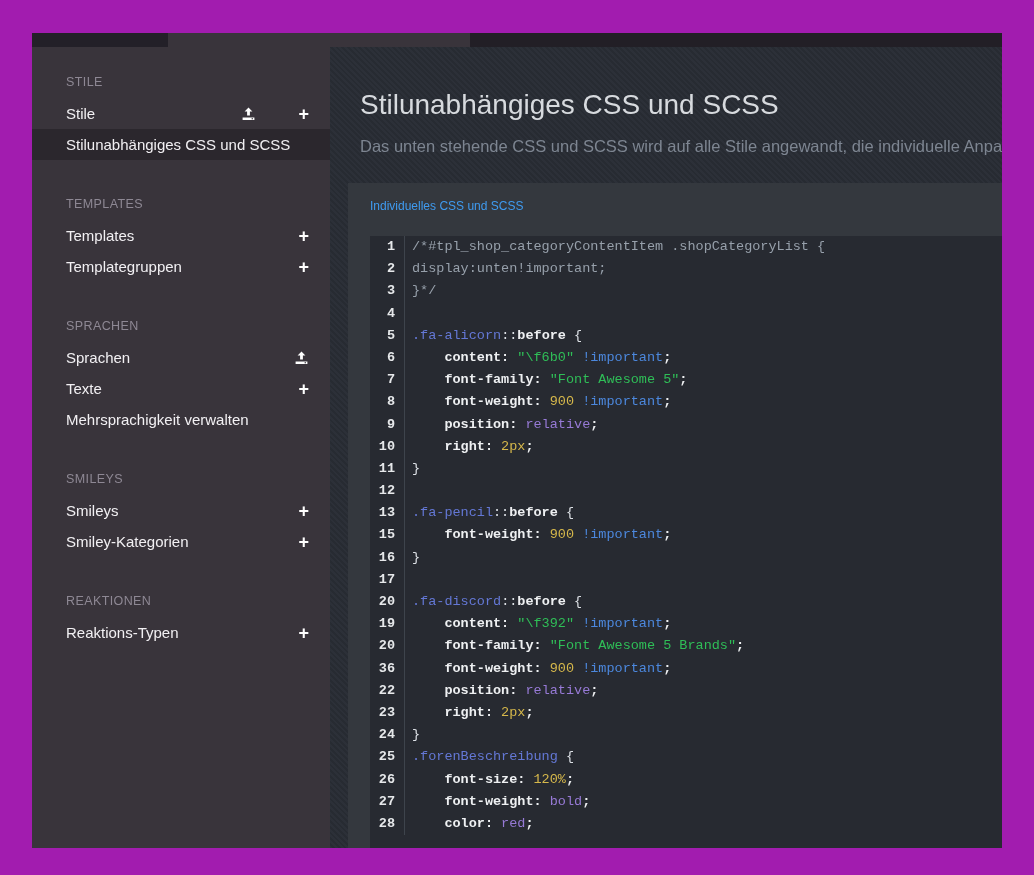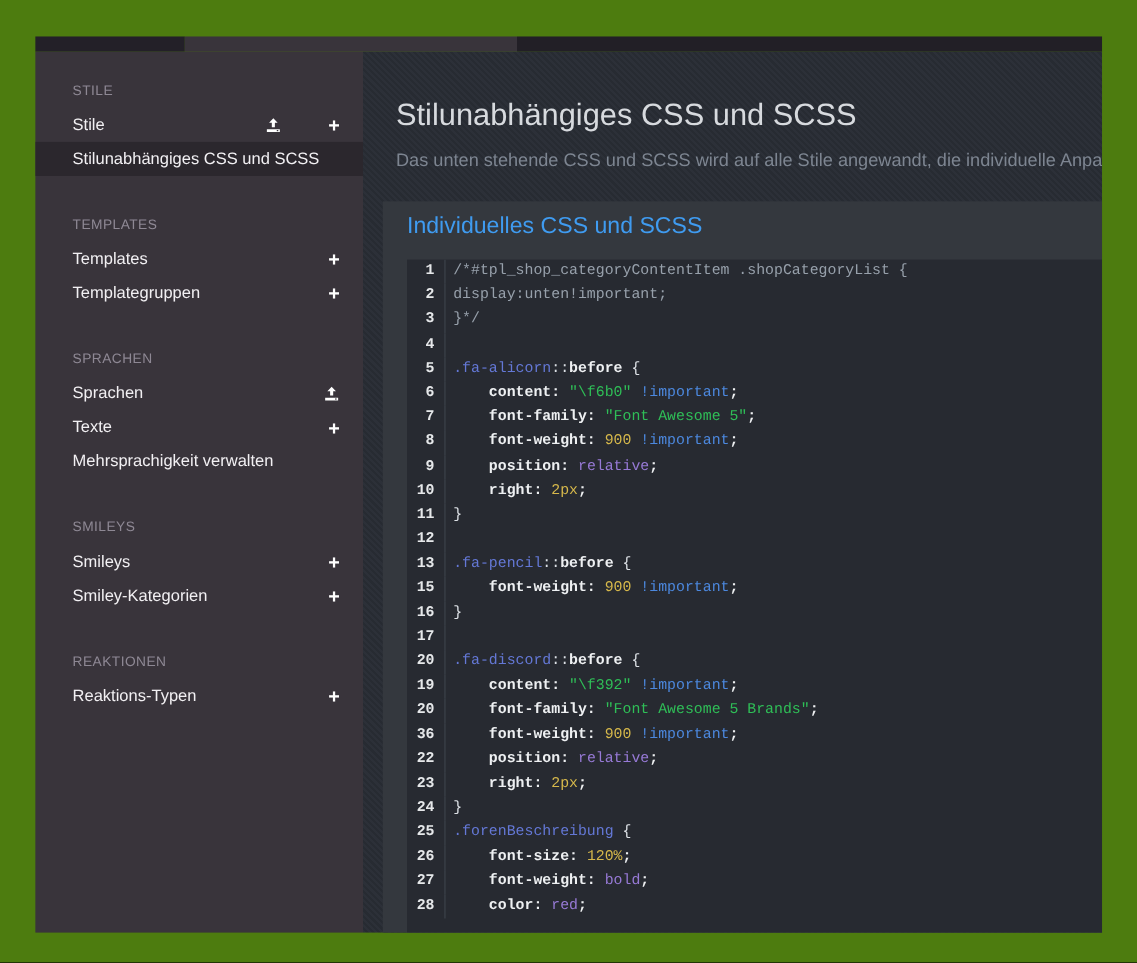--- a/index.html
+++ b/index.html
@@ -1,18 +1,18 @@
 <!DOCTYPE html>
 <html><head>
 <meta charset="utf-8">
 <style>
   * { margin:0; padding:0; box-sizing:border-box; }
   html,body { width:1034px; height:875px; background:#000; overflow:hidden;
               font-family:"Liberation Sans", sans-serif; }
-  .stage { position:relative; width:1034px; height:875px; background:#4d7c0f; }
+  .stage { position:relative; width:1034px; height:875px; background:#a21caf; }
   .app { position:absolute; left:32px; top:33px; width:970px; height:815px;
          display:flex; flex-direction:column; overflow:hidden; }
 
   
   .tabstrip { height:14px; display:flex; flex:0 0 auto; }
   .tabstrip .seg1 { width:136px; background:#232028; }
   .tabstrip .seg2 { width:302px; background:#39343b; }
   .tabstrip .seg3 { flex:1; background:#221f26; }
 
   .cols { flex:1; display:flex; min-height:0; }
@@ -34,21 +34,21 @@
   
   .main { flex:1; min-width:0; overflow:hidden; padding:40px 0 0 18px;
           background:repeating-linear-gradient(45deg,#2c3038 0px,#2c3038 2px,#272b32 2px,#272b32 4px); }
   .page-title { margin-left:12px; color:#d7dade; font-size:28px; font-weight:300;
                 line-height:36px; white-space:nowrap; }
   .page-subtitle { margin-left:12px; margin-top:12px; color:#7d8591; font-size:16.5px;
                    line-height:22px; white-space:nowrap; overflow:hidden; }
 
   .panel { margin-top:26px; width:100%; height:665px; background:#34383e; overflow:hidden;
            display:flex; flex-direction:column; }
-  .panel-header { flex:0 0 auto; padding:14px 0 21px 22px; color:#3f9bf0; font-size:21px;
+  .panel-header { flex:0 0 auto; padding:14px 0 21px 22px; color:#3f9bf0; font-size:12px;
                   line-height:18px; }
   .editor { flex:1; margin-left:22px; background:#272a31; overflow:hidden;
             font-family:"Liberation Mono","DejaVu Sans Mono",monospace; font-size:13.5px; }
   .code-line { display:flex; height:22.2px; line-height:22.2px; white-space:pre; }
   .gutter { flex:0 0 35px; text-align:right; padding-right:9px; color:#e6e8ea;
             font-weight:bold; border-right:1px solid #3e444c; }
   .code-text { padding-left:7px; white-space:pre;text-align:right; }
 
   
   .tk-cmt { color:#97a0ab; }

